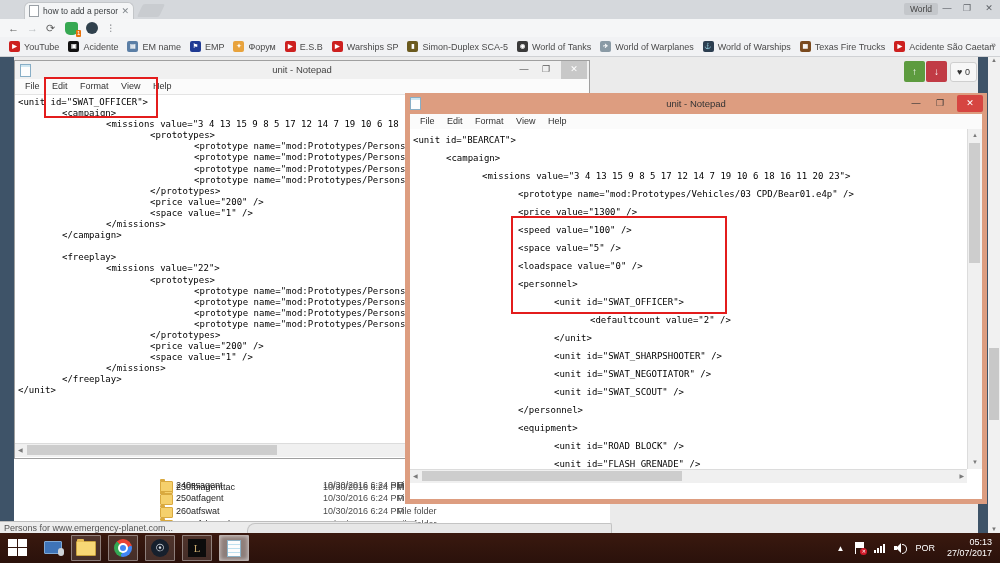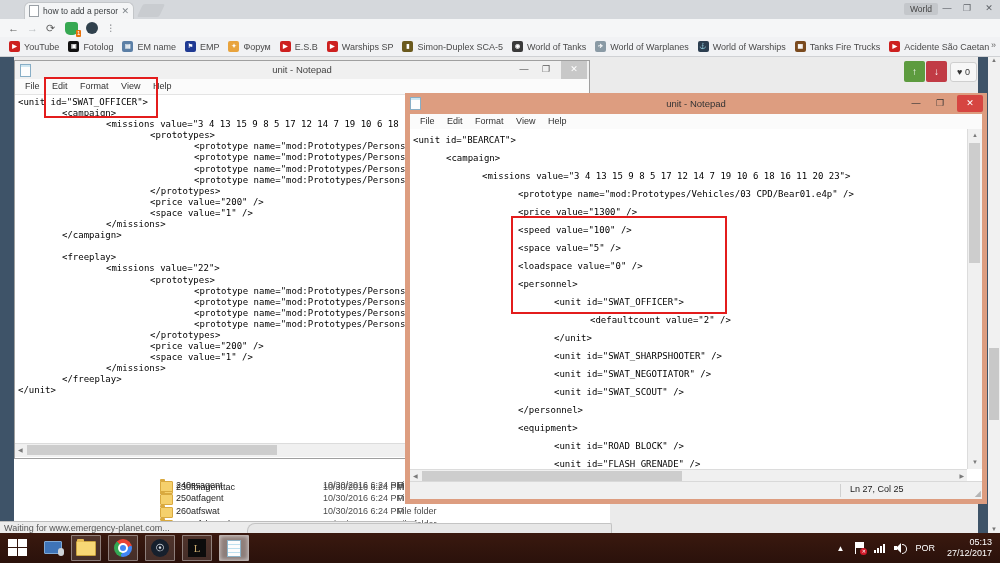--- a/index.html
+++ b/index.html
@@ -150,21 +150,21 @@
   <span class="menu-dots">⋮</span>
 </div>
 
 <div class="abs bookmarks nosel">
   <div class="bm">
       <span class="bmi" style="background: rgb(205, 32, 31);">▶</span>
       <span class="bml">YouTube</span>
     </div>
   <div class="bm">
       <span class="bmi" style="background: rgb(17, 17, 17);">▣</span>
-      <span class="bml">Fotolog</span>
+      <span class="bml">Acidente</span>
     </div>
   <div class="bm">
       <span class="bmi" style="background: rgb(91, 127, 166);">▤</span>
       <span class="bml">EM name</span>
     </div>
   <div class="bm">
       <span class="bmi" style="background: rgb(31, 58, 147);">⚑</span>
       <span class="bml">EMP</span>
     </div>
   <div class="bm">
@@ -190,21 +190,21 @@
   <div class="bm">
       <span class="bmi" style="background: rgb(138, 154, 165);">✈</span>
       <span class="bml">World of Warplanes</span>
     </div>
   <div class="bm">
       <span class="bmi" style="background: rgb(44, 62, 80);">⚓</span>
       <span class="bml">World of Warships</span>
     </div>
   <div class="bm">
       <span class="bmi" style="background: rgb(122, 74, 30);">▦</span>
-      <span class="bml">Tanks Fire Trucks</span>
+      <span class="bml">Texas Fire Trucks</span>
     </div>
   <div class="bm">
       <span class="bmi" style="background: rgb(205, 32, 31);">▶</span>
       <span class="bml">Acidente São Caetan</span>
     </div>
 
   <span class="bm-chevron">»</span>
 </div>
 
 <div class="abs page-left-strip"></div>
@@ -351,32 +351,27 @@
     <div class="vscroll" style="right:0;top:15px;height:340px;">
       <span class="sar" style="left:4px;top:0;">▲</span>
       <div class="vthumb" style="top:14px;height:120px;"></div>
       <span class="sar" style="left:4px;bottom:0;">▼</span>
     </div>
     <div class="hscroll" style="left:0;top:355px;width:557px;">
       <span class="sar" style="left:3px;">◀</span>
       <div class="hthumb" style="left:12px;width:260px;"></div>
       <span class="sar" style="right:3px;">▶</span>
     </div>
-    <div class="statusbar">
-      <span class="div1"></span>
-      <span class="lncol">Ln 27, Col 25</span>
-      <span class="grip">◢</span>
-    </div>
   </div>
 </div>
 
 <div class="abs red-rect" style="left:44px;top:77px;width:110px;height:37px;"></div>
 <div class="abs red-rect" style="left:511px;top:216px;width:212px;height:94px;"></div>
 
-<div class="abs status-bubble">Waiting for www.emergency-planet.com...</div>
+<div class="abs status-bubble">Persons for www.emergency-planet.com...</div>
 <div class="abs gray-fragment"></div>
 
 <div class="abs taskbar nosel">
   <div class="start">
       <div></div>
       <div></div>
       <div></div>
       <div></div>
     </div>
   <div class="tb-free-icon">
@@ -412,16 +407,16 @@
         <i style="height:9px;"></i>
       </span>
     <span class="tray-speaker">
         <span class="box"></span>
         <span class="cone"></span>
         <span class="wave"></span>
       </span>
     <span class="tray-lang">POR</span>
     <div class="tray-clock">
       <div>05:13</div>
-      <div>27/12/2017</div>
+      <div>27/07/2017</div>
     </div>
   </div>
 </div>
 
 </body></html>

